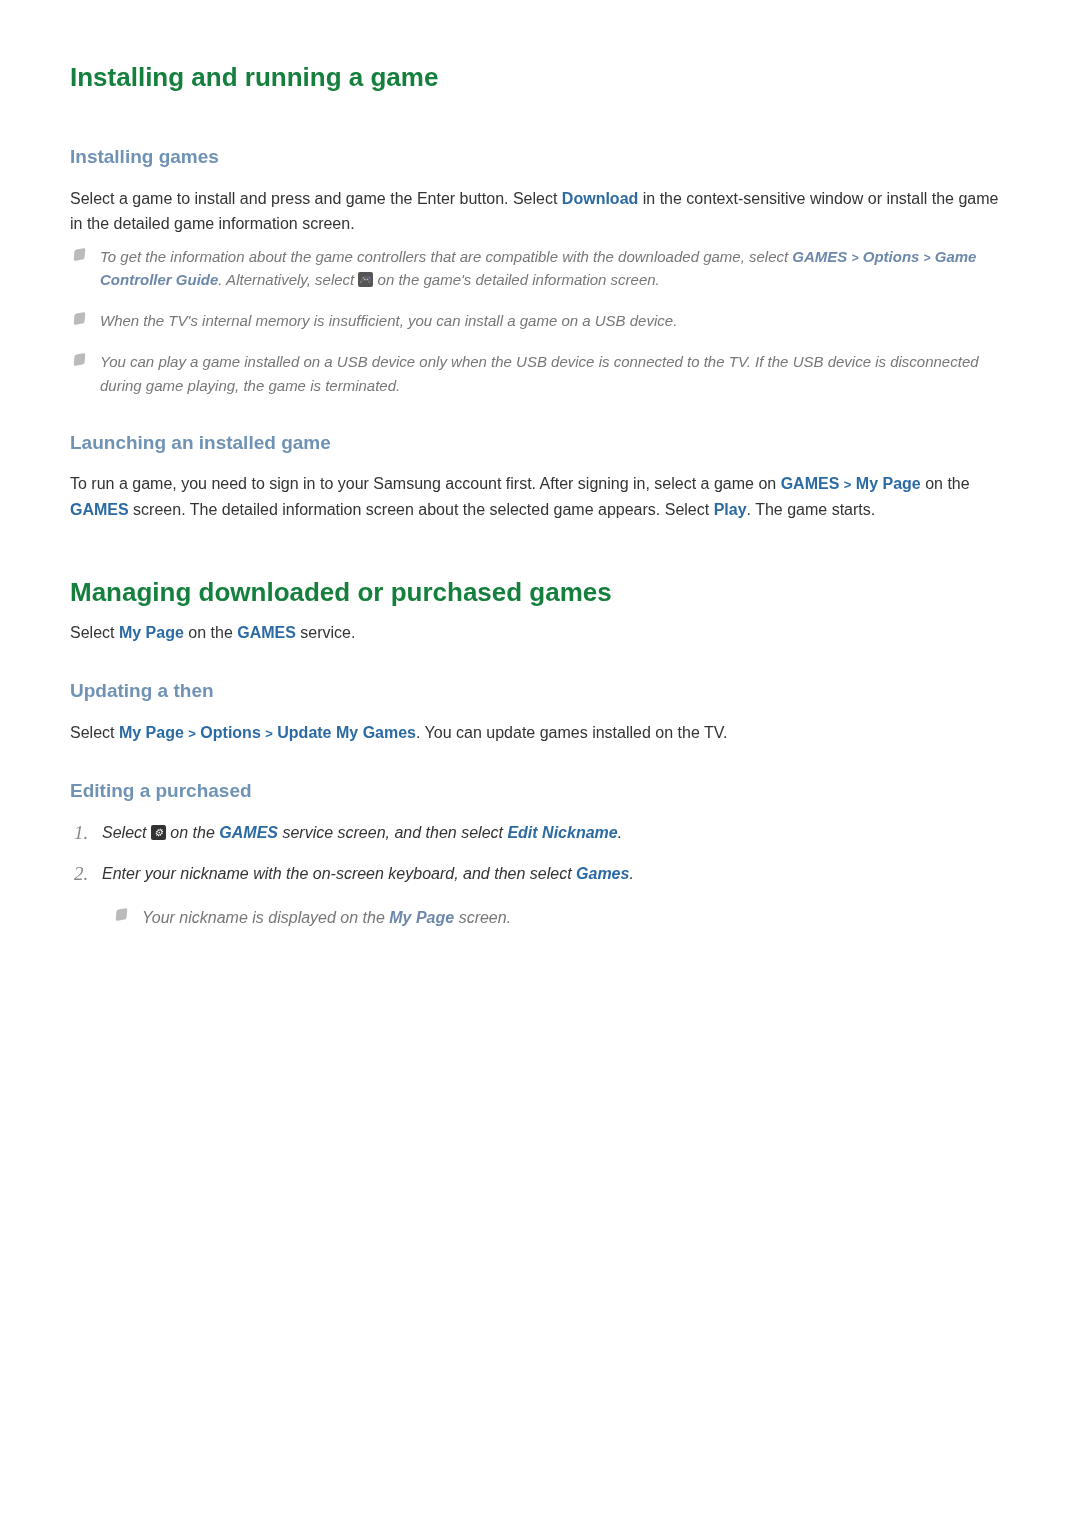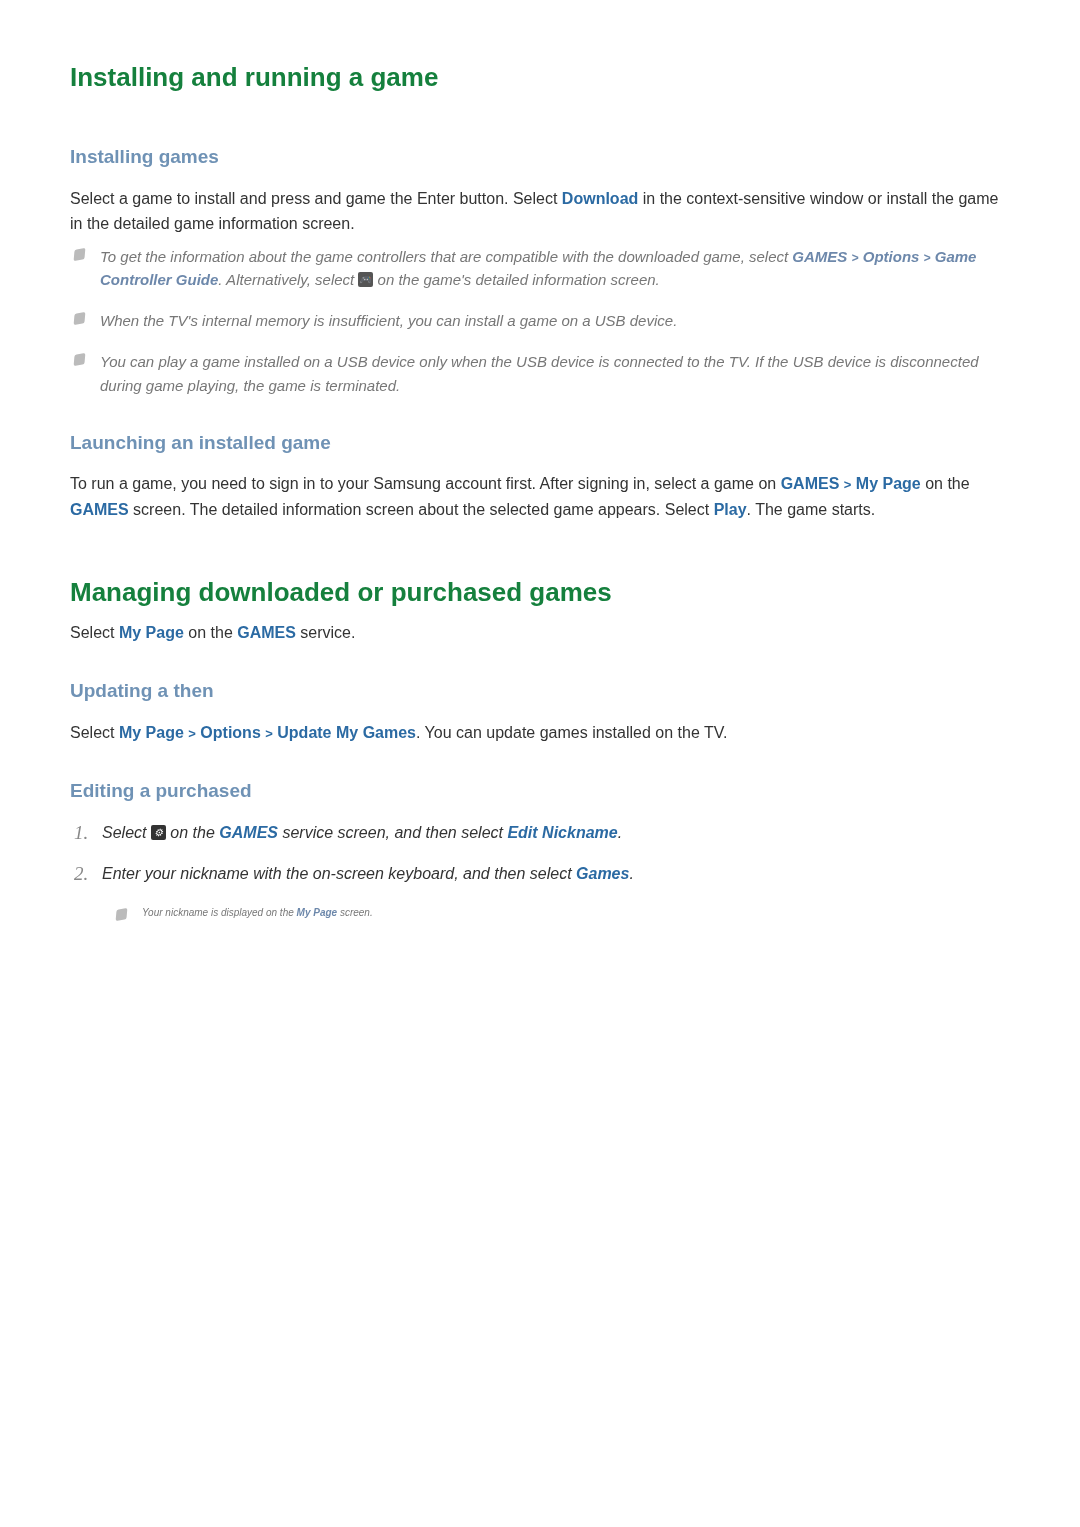--- a/index.html
+++ b/index.html
@@ -102,21 +102,21 @@
       position: absolute;
       left: -22px;
       top: -2px;
       font-style: italic;
       font-family: Georgia, "Times New Roman", serif;
       color: #888;
       font-size: 19px;
     }
     .sub-note {
       position: relative;
-      font-size: 10px;
+      font-size: 16px;
       color: #777;
       margin-top: 18px;
       margin-left: 36px;
       padding-left: 4px;
     }
     .sub-note::before {
       content: '';
       position: absolute;
       left: -22px;
       top: 4px;

